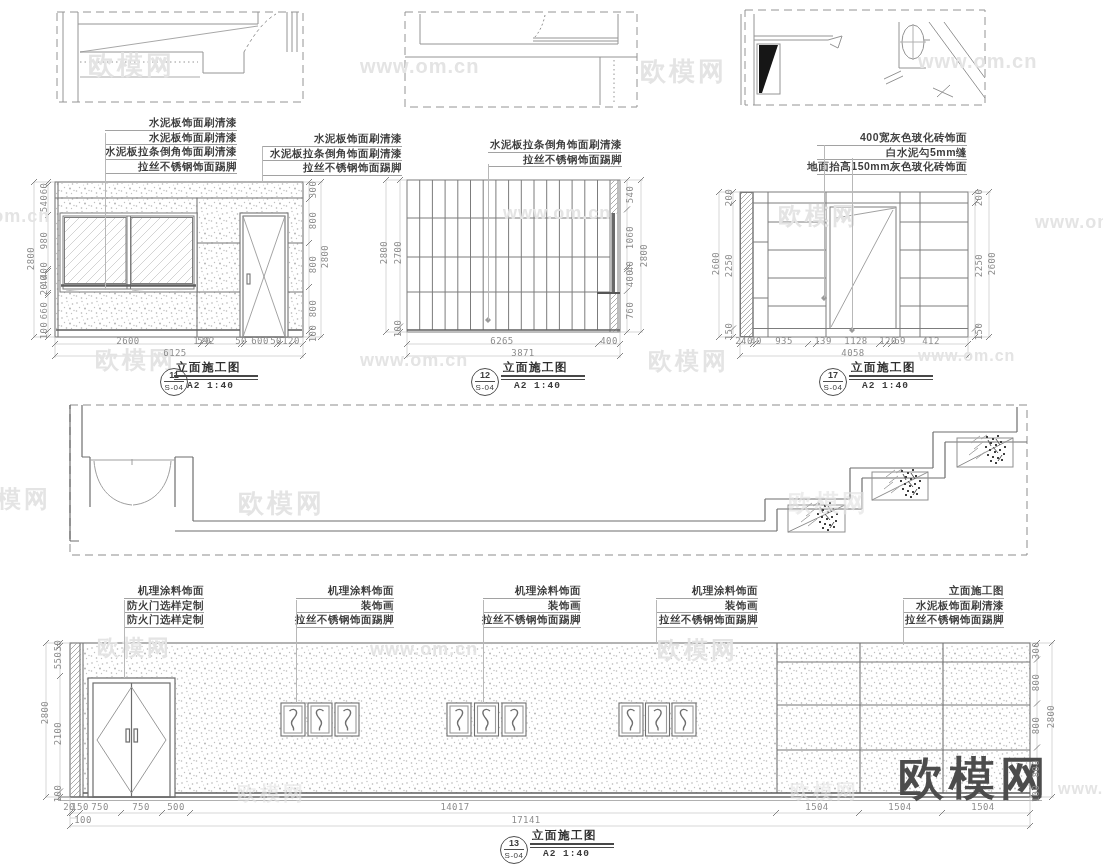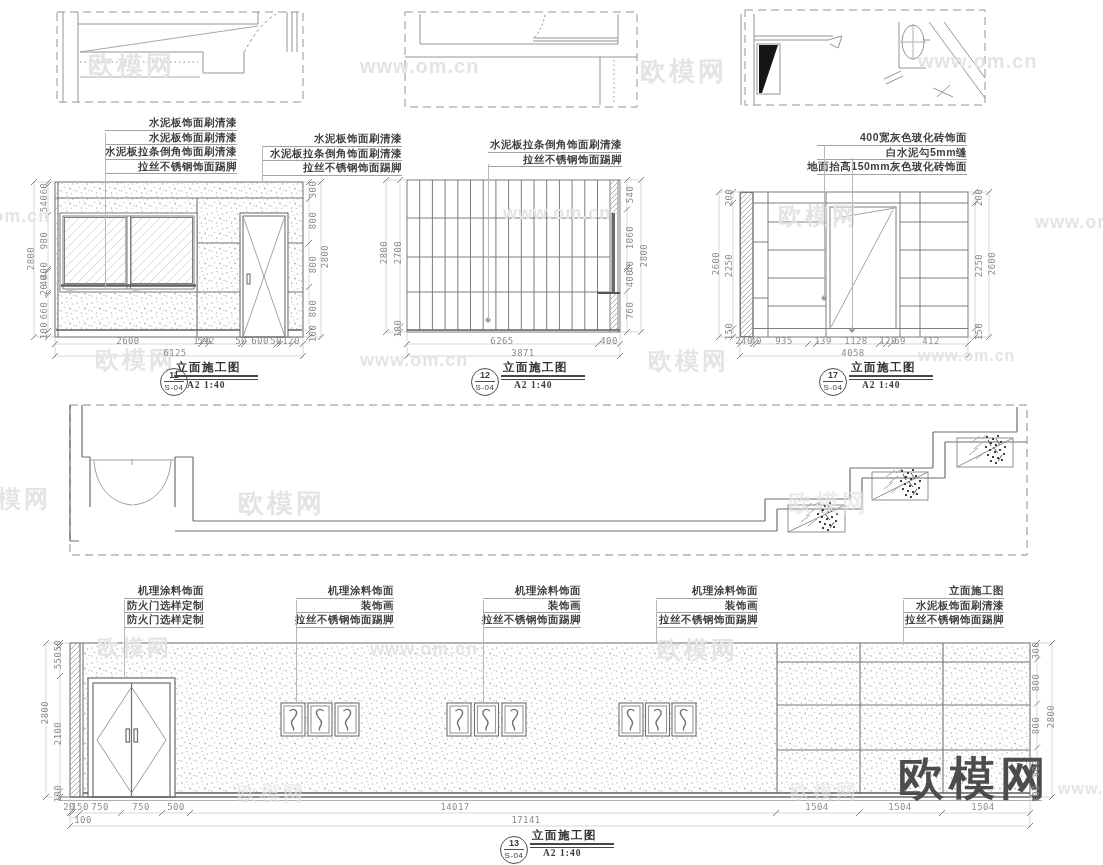--- a/index.html
+++ b/index.html
@@ -14,21 +14,21 @@
     font-weight:bold;font-size:10.5px;line-height:13.5px;color:#3e3e3e;white-space:nowrap;letter-spacing:.5px}
   .lead{position:absolute;width:1px;background:#b8b8b8}
   .dimh,.dimv{position:absolute;width:56px;margin-left:-28px;text-align:center;
     font-family:"DejaVu Sans Mono",monospace;font-size:9px;color:#8d8d8d;letter-spacing:.4px;line-height:11px;white-space:nowrap}
   .dimv{transform:rotate(-90deg)}
   .tcirc{position:absolute;width:28px;height:28px;border:1.3px solid #4f4f4f;border-radius:50%;box-sizing:border-box;background:#fff}
   .tnum{display:block;text-align:center;font-size:9px;font-weight:bold;color:#3c3c3c;line-height:12px;border-bottom:1px solid #4f4f4f;margin:0 3px}
   .tsheet{display:block;text-align:center;font-size:8px;color:#3c3c3c;line-height:11px;letter-spacing:.5px}
   .tname{position:absolute;font-size:11.5px;font-weight:bold;color:#2e2e2e;letter-spacing:1.5px;white-space:nowrap}
   .trule{position:absolute;height:2px;border-top:2.5px solid #474747;border-bottom:1px solid #474747}
-  .tscale{position:absolute;font-family:Liberation Serif, serif;font-size:9.5px;font-weight:bold;color:#3a3a3a;letter-spacing:1px;white-space:nowrap}
+  .tscale{position:absolute;font-family:Liberation Mono, monospace;font-size:9.5px;font-weight:bold;color:#3a3a3a;letter-spacing:1px;white-space:nowrap}
 </style>
 </head>
 <body>
 
 <div id="canvas">
 
 <svg class="layer" width="1103" height="865" viewBox="0 0 1103 865">
 <defs>
   <pattern id="stip" width="15" height="15" patternUnits="userSpaceOnUse">
     <circle cx="2" cy="3" r=".8" fill="#b4b4b4"></circle>

